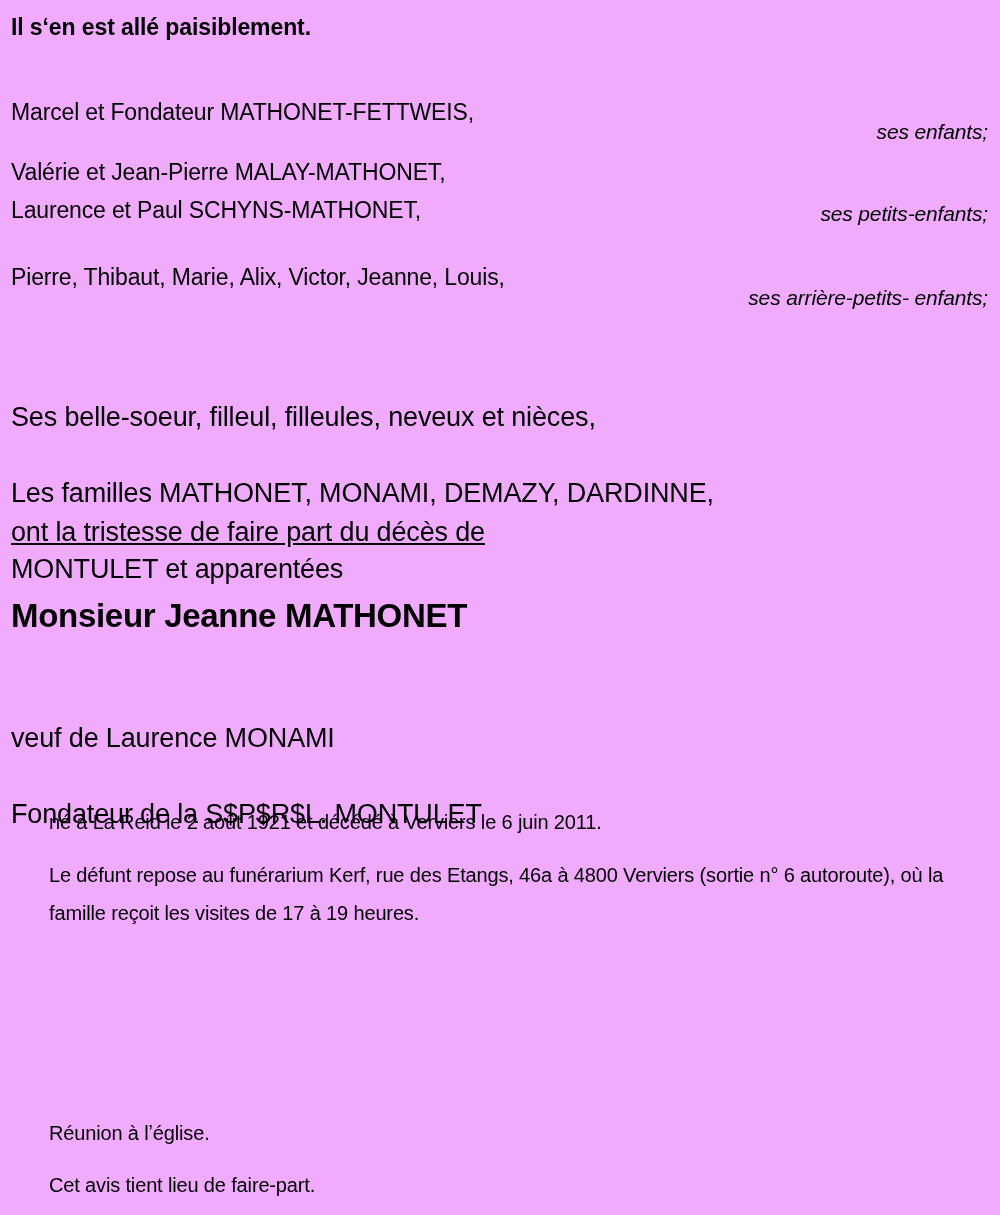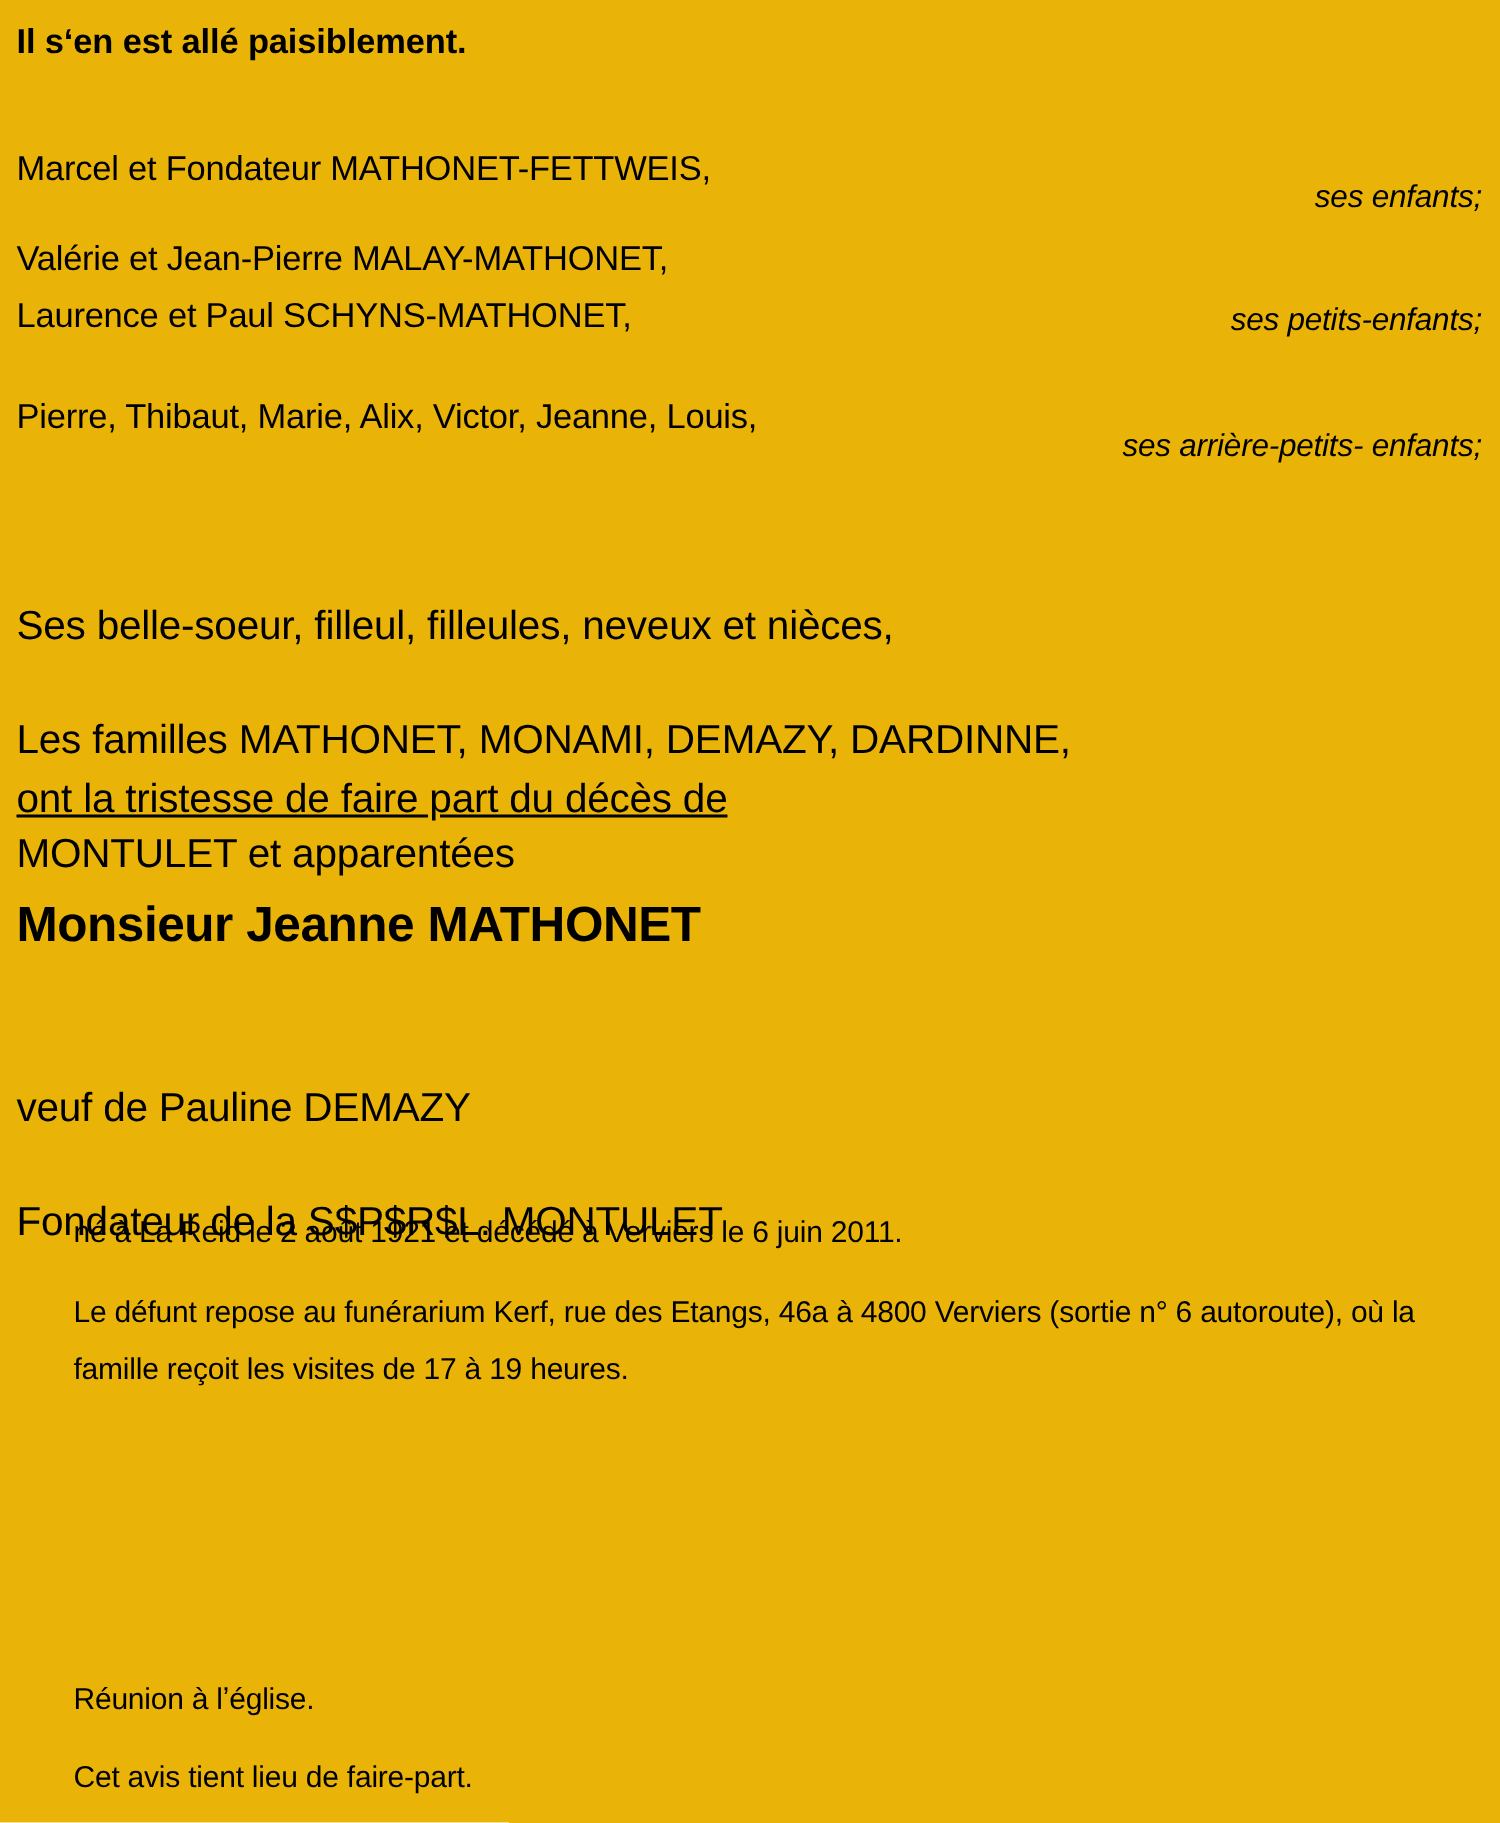--- a/index.html
+++ b/index.html
@@ -13,21 +13,21 @@
     font-family: "Liberation Sans", sans-serif;
     color: #000000;
     -webkit-font-smoothing: antialiased;
   }
   .page {
     position: relative;
     width: 1000px;
     height: 1215px;
     padding: 0;
     box-sizing: border-box;
-    background: #eab308;
+    background: #f0abfc;
     overflow: hidden;
   }
 
   
   .lead {
     position: absolute;
     left: 11px;
     top: 13px;
     font-size: 23px;
     font-weight: bold;
@@ -122,21 +122,21 @@
     <div>Ses belle-soeur, filleul, filleules, neveux et nièces,</div>
     <div>Les familles MATHONET, MONAMI, DEMAZY, DARDINNE,</div>
     <div>MONTULET et apparentées</div>
   </div>
 
   <div class="block" style="top:513px;text-decoration:underline;">ont la tristesse de faire part du décès de</div>
 
   <div class="bigname" style="top:596px;">Monsieur Jeanne MATHONET</div>
 
   <div class="block" style="top:681px;">
-    <div>veuf de Pauline DEMAZY</div>
+    <div>veuf de Laurence MONAMI</div>
     <div>Fondateur de la S$P$R$L. MONTULET</div>
   </div>
 
   <div class="para" style="top:803px;">né à La Reid le 2 août 1921 et décédé à Verviers le 6 juin 2011.</div>
 
   <div class="para" style="top:856px;">Le défunt repose au funérarium Kerf, rue des Etangs, 46a à 4800 Verviers (sortie n° 6 autoroute), où la famille reçoit les visites de 17 à 19 heures.</div>
 
 
   <div class="para" style="top:1114px;">Réunion à lʼéglise.</div>
 

